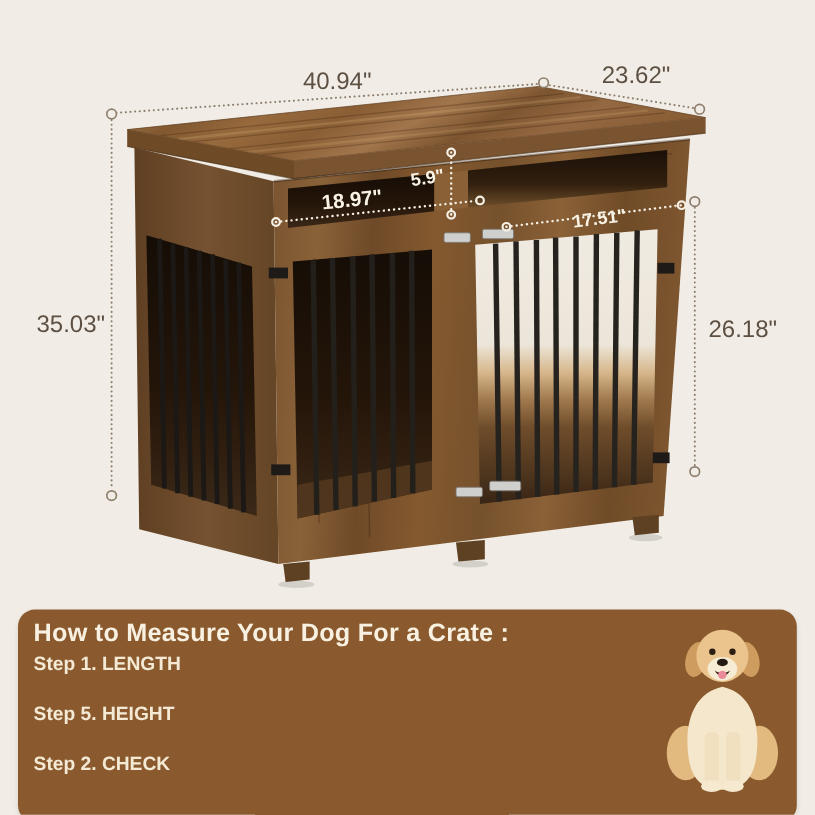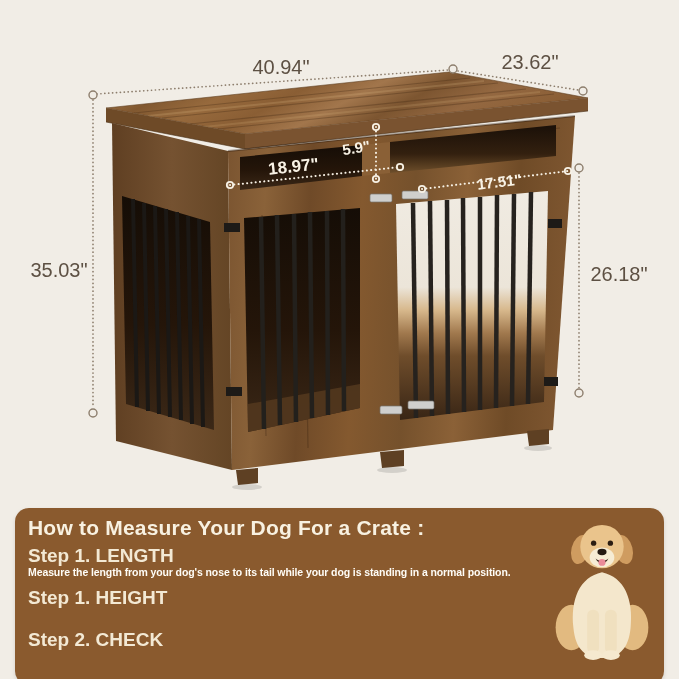--- a/index.html
+++ b/index.html
@@ -18,21 +18,21 @@
     background:#8a5a2e;border-radius:14px;
     box-shadow:0 2px 4px rgba(0,0,0,0.12);
   }
   .panel .title{
     position:absolute;left:13px;top:8px;
     font-size:21px;font-weight:bold;color:#f8f1e1;letter-spacing:.2px;
     white-space:nowrap;
   }
   .step-heading{
     position:absolute;left:13px;
-    font-size:19px;font-weight:bold;color:#f3e9d4;white-space:nowrap;
+    font-size:16px;font-weight:bold;color:#f3e9d4;white-space:nowrap;
   }
   .step-body{
     position:absolute;left:13px;
     font-size:10.5px;font-weight:bold;color:#fffdf7;letter-spacing:-.1px;
     white-space:nowrap;
   }
   .s1h{top:37px}.s1b{top:58px}.s2h{top:79px}.s2b{top:100px}.s3h{top:121px}.s3b{top:142px}
   .dog{position:absolute;left:536px;top:9px;width:102px;height:148px;}
 </style>
 </head>
@@ -221,23 +221,22 @@
       <text class="dim-inner" text-anchor="middle" x="294" y="172" transform="rotate(-6 294 172)">18.97"</text>
       <text class="dim-inner small" text-anchor="middle" x="357" y="153" transform="rotate(-9 357 153)">5.9"</text>
       <text class="dim-inner small" text-anchor="middle" x="500" y="187" transform="rotate(-7 500 187)">17.51"</text>
     </g>
   </svg>
 
   <div class="panel">
     <div class="title">How to Measure Your Dog For a Crate :</div>
 
     <div class="step-heading s1h">Step 1. LENGTH</div>
-    <div class="step-body s1b">Measure the length from your dog's nose to its tail while your dog is standing in a normal position.</div>
-
-    <div class="step-heading s2h">Step 1. HEIGHT</div>
+
+    <div class="step-heading s2h">Step 5. HEIGHT</div>
 
     <div class="step-heading s3h">Step 2. CHECK</div>
 
     <svg class="dog" viewBox="0 0 100 150">
       <g>
         <ellipse cx="19" cy="112" rx="16" ry="23" fill="#e2ba80"></ellipse>
         <ellipse cx="81" cy="112" rx="16" ry="23" fill="#e2ba80"></ellipse>
         <path d="M50,56 C27,61 18,84 21,112 C23,135 34,143 50,143 C66,143 77,135 79,112 C82,84 73,61 50,56 Z" fill="#f4e7cc"></path>
         <rect x="35" y="94" width="12" height="44" rx="5.5" fill="#f0e0bf"></rect>
         <rect x="53" y="94" width="12" height="44" rx="5.5" fill="#f0e0bf"></rect>

